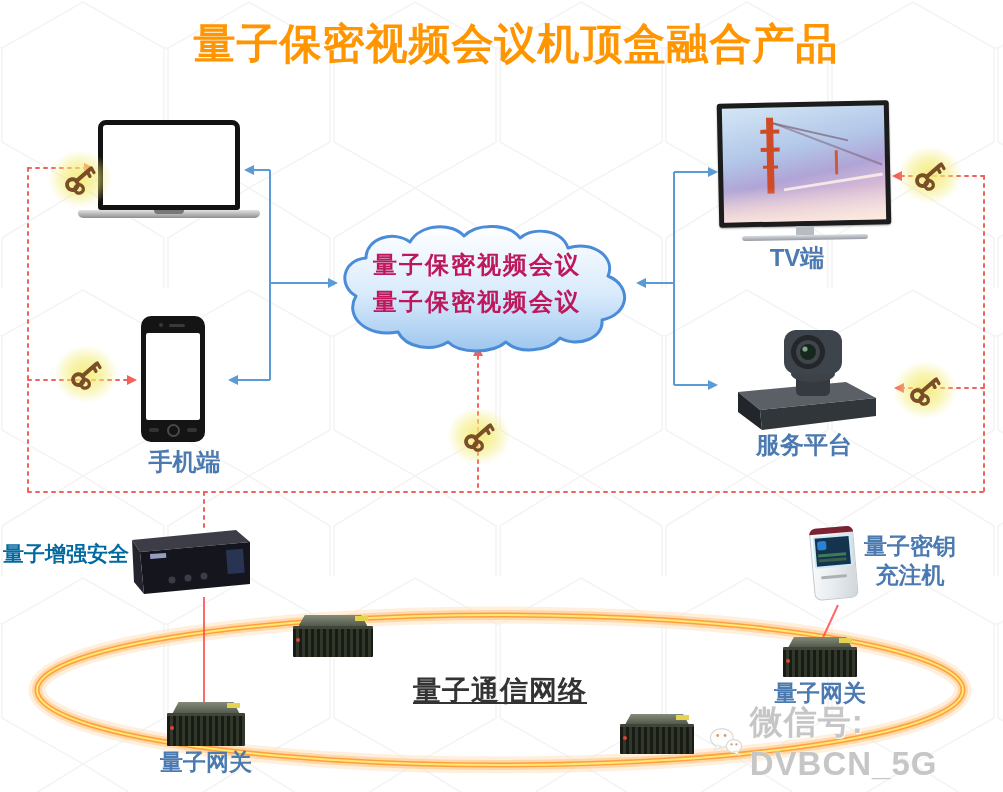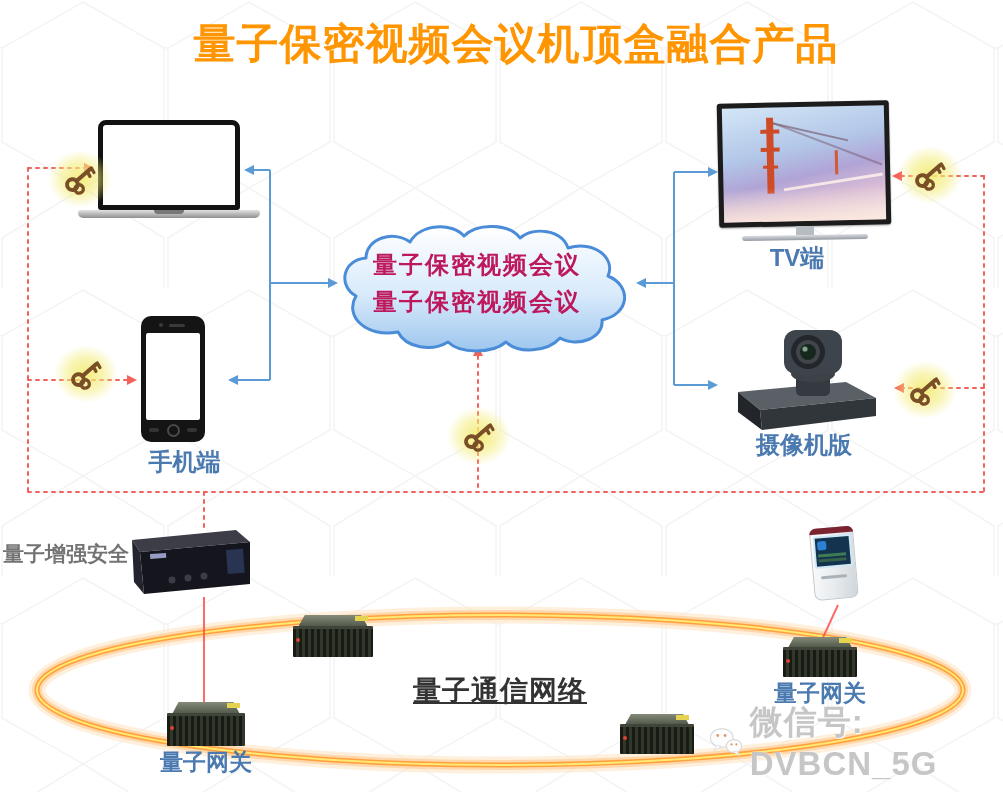--- a/index.html
+++ b/index.html
@@ -59,21 +59,21 @@
   #tv .stand{position:absolute;left:26px;top:135px;width:126px;height:5px;background:linear-gradient(#d9dde2,#979ca3);border-radius:3px;transform:rotate(-1deg);}
 
   
   #cloud{left:336px;top:220px;width:304px;height:138px;}
   #cloud-text{left:344px;top:246px;width:266px;text-align:center;
     font-size:24px;line-height:37px;font-weight:bold;color:#be185d;letter-spacing:2px;}
 
   
   #platform{left:126px;top:526px;width:130px;height:76px;}
   #platform-label{left:2px;top:540px;width:128px;text-align:center;
-    font-size:21px;line-height:27px;font-weight:bold;color:#737373;}
+    font-size:21px;line-height:27px;font-weight:bold;color:#0369a1;}
 
   
   #kiosk{left:812px;top:527px;width:50px;height:76px;transform:rotate(-5deg);}
   #kiosk .kbody{position:absolute;left:0;top:0;width:44px;height:72px;border-radius:7px;
     background:linear-gradient(100deg,#fdfdfd 0%,#e7ebee 55%,#cfd5da 100%);border:1px solid #c3c9ce;box-sizing:border-box;}
   #kiosk .ktop{position:absolute;left:0;top:0;width:44px;height:6px;border-radius:7px 7px 0 0;background:#7c2331;}
   #kiosk .kscr{position:absolute;left:3px;top:8px;width:38px;height:32px;border:2px solid #cfe9f6;border-radius:2px;
     background:#14334e;box-sizing:border-box;}
   #kiosk .kic{position:absolute;left:7px;top:13px;width:9px;height:9px;background:#2b82d4;border-radius:2px;}
   #kiosk .krow1{position:absolute;left:7px;top:26px;width:28px;height:3px;background:#3f7c55;}
@@ -234,21 +234,21 @@
     <polygon points="32,82 148,70 148,88 34,102" fill="#31363b"></polygon>
     <polygon points="10,64 32,82 34,102 10,84" fill="#22262a"></polygon>
     <rect x="68" y="42" width="34" height="26" rx="5" fill="#343a40"></rect>
     <ellipse cx="85" cy="46" rx="22" ry="8" fill="#3c4248"></ellipse>
     <rect x="56" y="2" width="58" height="44" rx="12" fill="#3e444b"></rect>
     <circle cx="80" cy="24" r="17" fill="#23262a"></circle>
     <circle cx="80" cy="24" r="12" fill="#41464c"></circle>
     <circle cx="80" cy="24" r="8" fill="#16281e"></circle>
     <circle cx="77" cy="21" r="2.6" fill="#7fa48a"></circle>
   </svg>
-  <div id="camera-label" class="abs dev-label">摄像机版</div>
+  <div id="camera-label" class="abs dev-label">服务平台</div>
 
   <svg id="cloud" class="abs" width="304" height="138" viewBox="0 0 304 138">
     <defs>
       <linearGradient id="cloudg" x1="0" y1="0" x2="0" y2="1">
         <stop offset="0" stop-color="#ffffff"></stop>
         <stop offset="0.55" stop-color="#d8eafb"></stop>
         <stop offset="1" stop-color="#9dc6ee"></stop>
       </linearGradient>
     </defs>
     <path d="M62 112 C30 118 8 96 20 76 C2 66 6 40 30 38 C30 18 58 10 74 22 C84 4 116 2 128 16 C142 2 174 4 184 18 C198 6 226 10 232 28 C258 20 280 38 272 56 C296 66 294 94 266 100 C268 118 242 128 224 118 C212 132 182 134 170 122 C156 134 124 134 112 122 C96 132 70 128 62 112 Z" fill="url(#cloudg)" stroke="#4A8CD8" stroke-width="3" stroke-linejoin="round"></path>
@@ -273,20 +273,24 @@
   </div>
 
   <div id="kiosk" class="abs">
     <div class="kbody"></div>
     <div class="ktop"></div>
     <div class="kscr"></div>
     <div class="kic"></div>
     <div class="krow1"></div>
     <div class="krow2"></div>
     <div class="kslot"></div>
+  </div>
+  <div id="kiosk-label" class="abs">
+    <div>量子密钥</div>
+    <div>充注机</div>
   </div>
 
   <div id="gw-top" class="rack">
     <div class="rtop"></div>
     <div class="rfront"></div>
     <div class="rsticker"></div>
     <div class="rled"></div>
   </div>
   <div id="gw-left" class="rack">
     <div class="rtop"></div>

